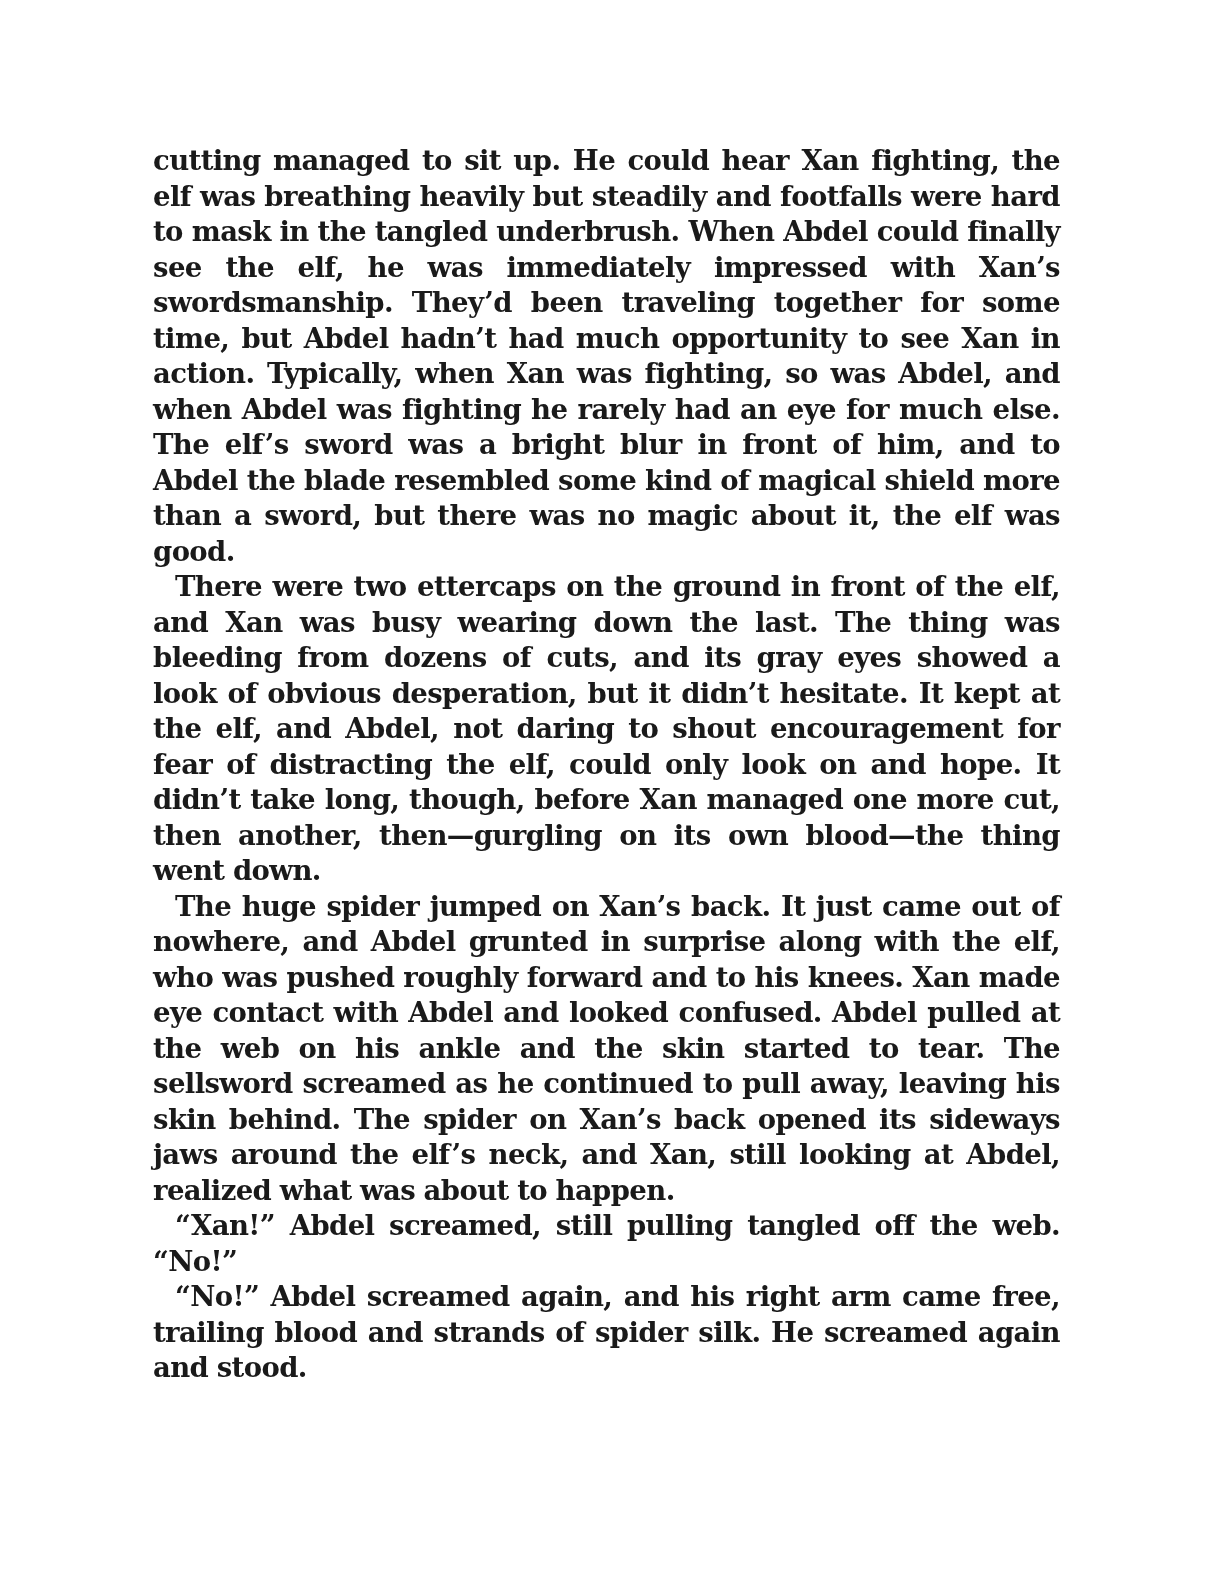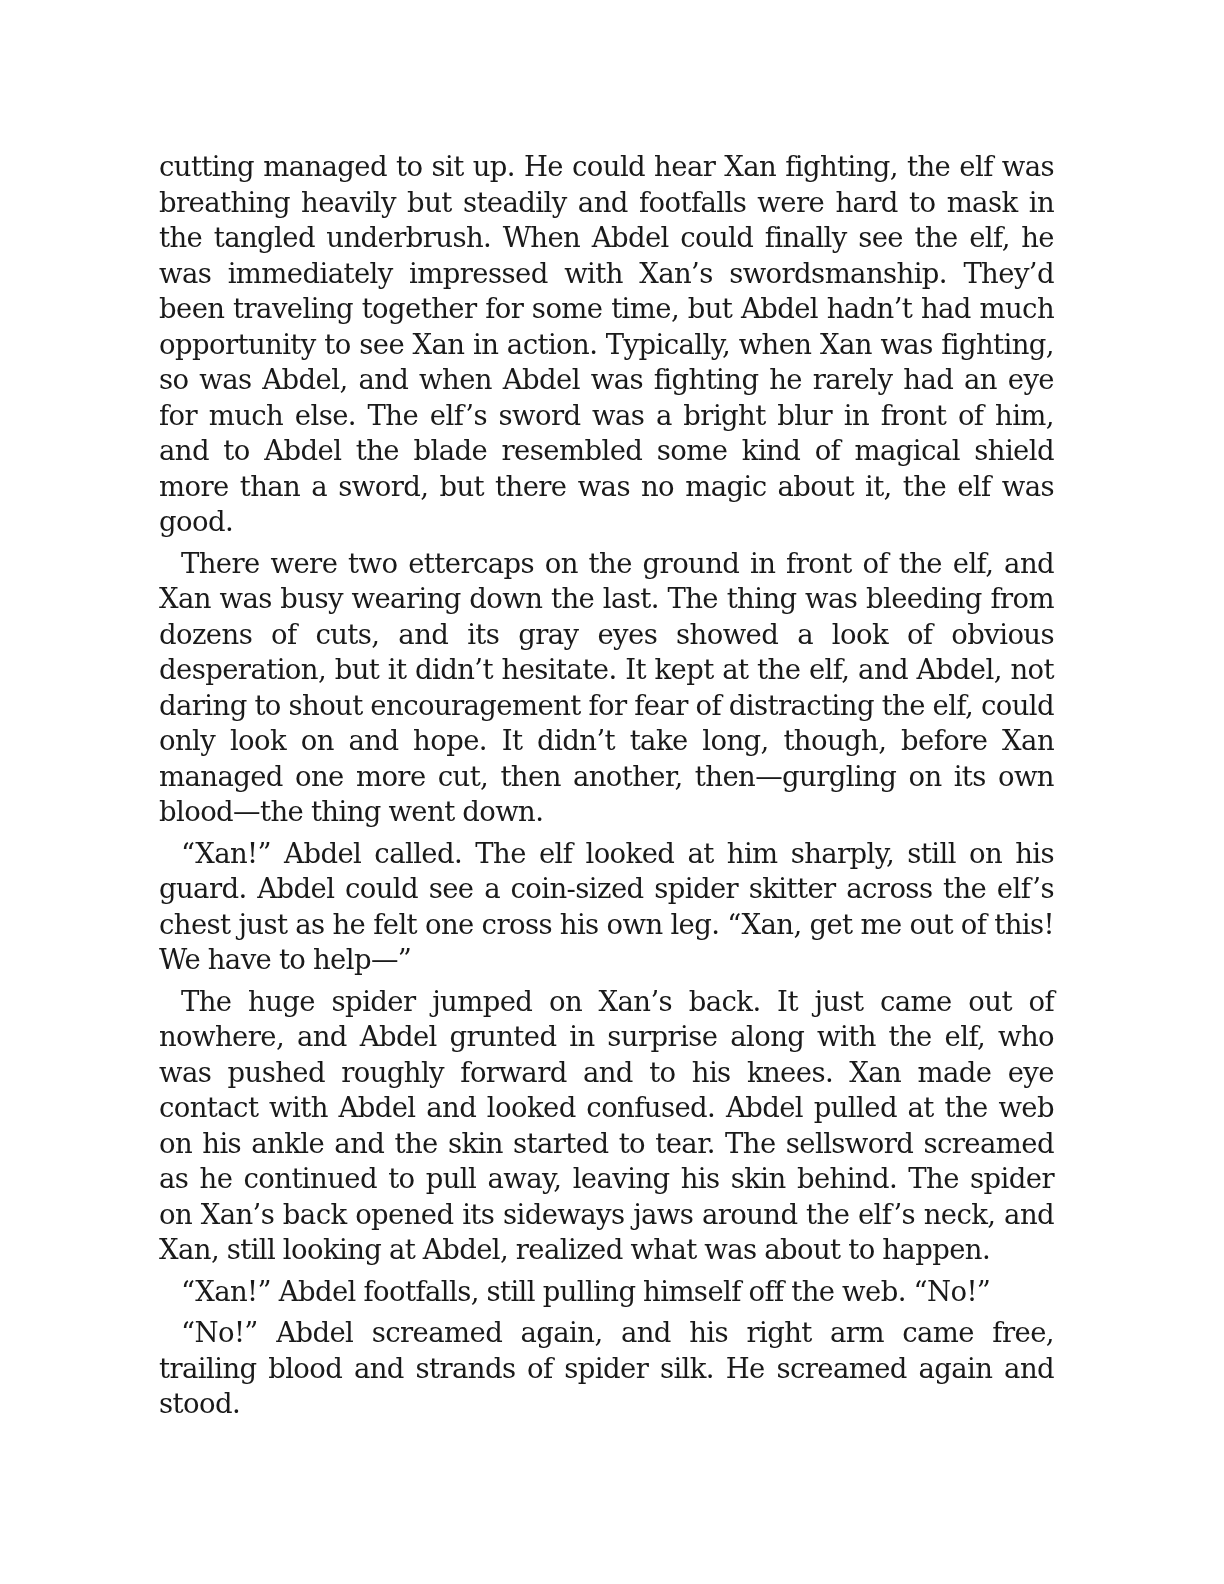--- a/index.html
+++ b/index.html
@@ -19,32 +19,32 @@
       top: 143px;
       width: 907px;
       font-family: "DejaVu Serif", "Liberation Serif", serif;
       font-size: 27.5px;
       line-height: 35.5px;
       color: #1a1a1a;
       letter-spacing: -0.6px;
       word-spacing: -0.5px;
     }
     .para {
-      margin: 6px;
+      margin: 0;
       text-align: justify;
       text-align-last: left;
       hyphens: none;
+      font-weight: bold;
     }
     .para.indent {
       text-indent: 22px;
     }
   </style>
 </head>
 <body>
 
 <div class="page">
   <p class="para">cutting managed to sit up. He could hear Xan fighting, the elf was breathing heavily but steadily and footfalls were hard to mask in the tangled underbrush. When Abdel could finally see the elf, he was immediately impressed with Xan’s swordsmanship. They’d been traveling together for some time, but Abdel hadn’t had much opportunity to see Xan in action. Typically, when Xan was fighting, so was Abdel, and when Abdel was fighting he rarely had an eye for much else. The elf’s sword was a bright blur in front of him, and to Abdel the blade resembled some kind of magical shield more than a sword, but there was no magic about it, the elf was good.</p>
   <p class="para indent">There were two ettercaps on the ground in front of the elf, and Xan was busy wearing down the last. The thing was bleeding from dozens of cuts, and its gray eyes showed a look of obvious desperation, but it didn’t hesitate. It kept at the elf, and Abdel, not daring to shout encouragement for fear of distracting the elf, could only look on and hope. It didn’t take long, though, before Xan managed one more cut, then another, then—gurgling on its own blood—the thing went down.</p>
-  <p class="para indent">“Xan!” Abdel called. The elf looked at him sharply, still on his guard. Abdel could see a coin-sized spider skitter across the elf’s chest just as he felt one cross his own leg. “Xan, get me out of this! We have to help—”</p>
   <p class="para indent">The huge spider jumped on Xan’s back. It just came out of nowhere, and Abdel grunted in surprise along with the elf, who was pushed roughly forward and to his knees. Xan made eye contact with Abdel and looked confused. Abdel pulled at the web on his ankle and the skin started to tear. The sellsword screamed as he continued to pull away, leaving his skin behind. The spider on Xan’s back opened its sideways jaws around the elf’s neck, and Xan, still looking at Abdel, realized what was about to happen.</p>
-  <p class="para indent">“Xan!” Abdel footfalls, still pulling himself off the web. “No!”</p>
+  <p class="para indent">“Xan!” Abdel screamed, still pulling tangled off the web. “No!”</p>
   <p class="para indent">“No!” Abdel screamed again, and his right arm came free, trailing blood and strands of spider silk. He screamed again and stood.</p>
 </div>
 
 </body></html>

